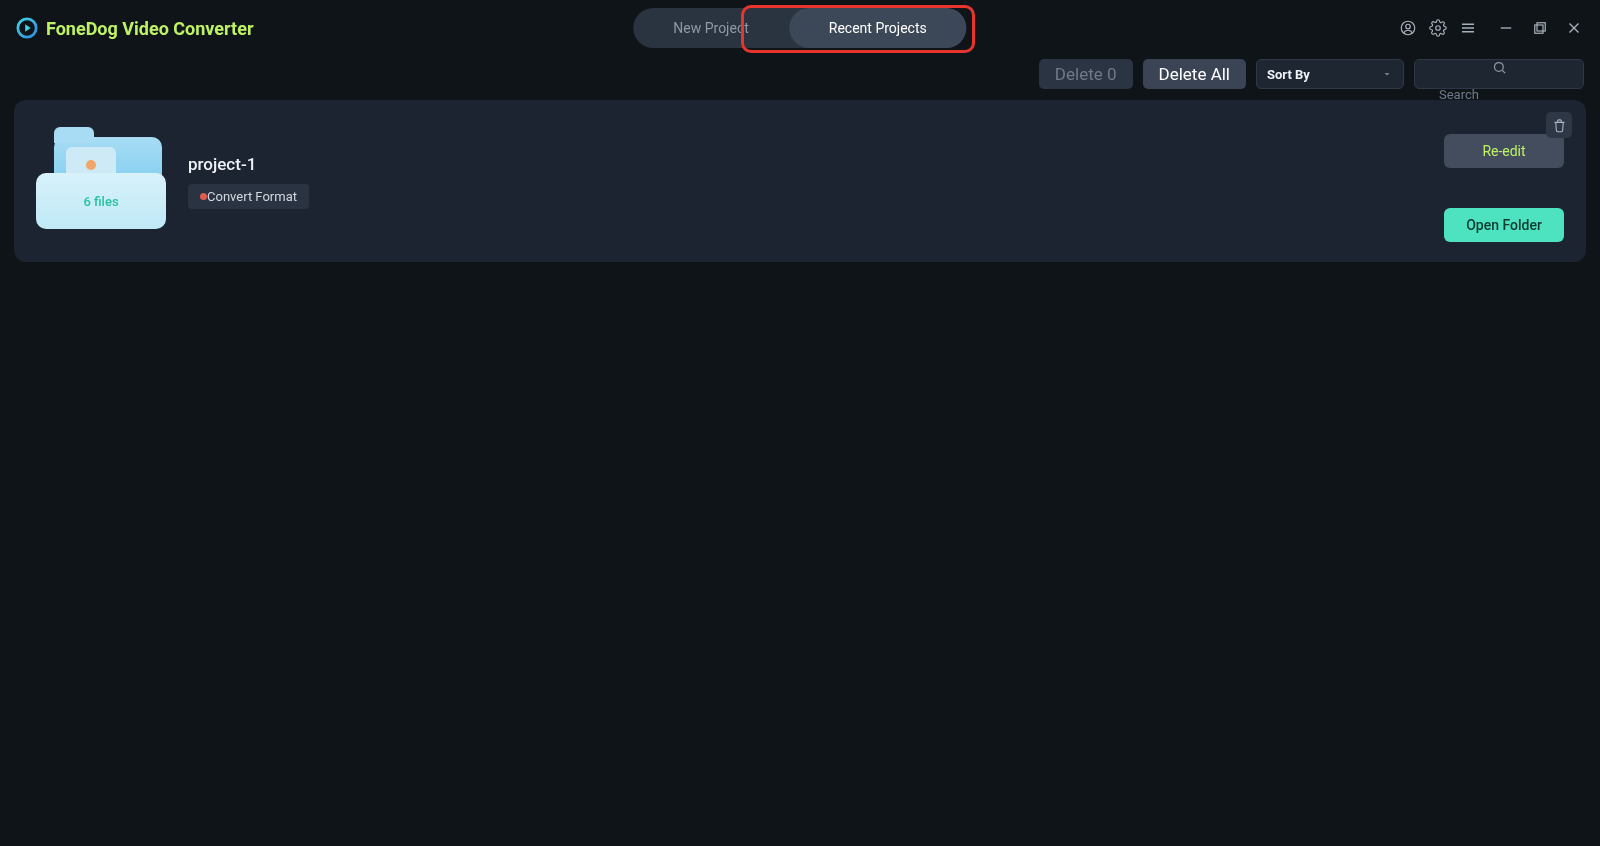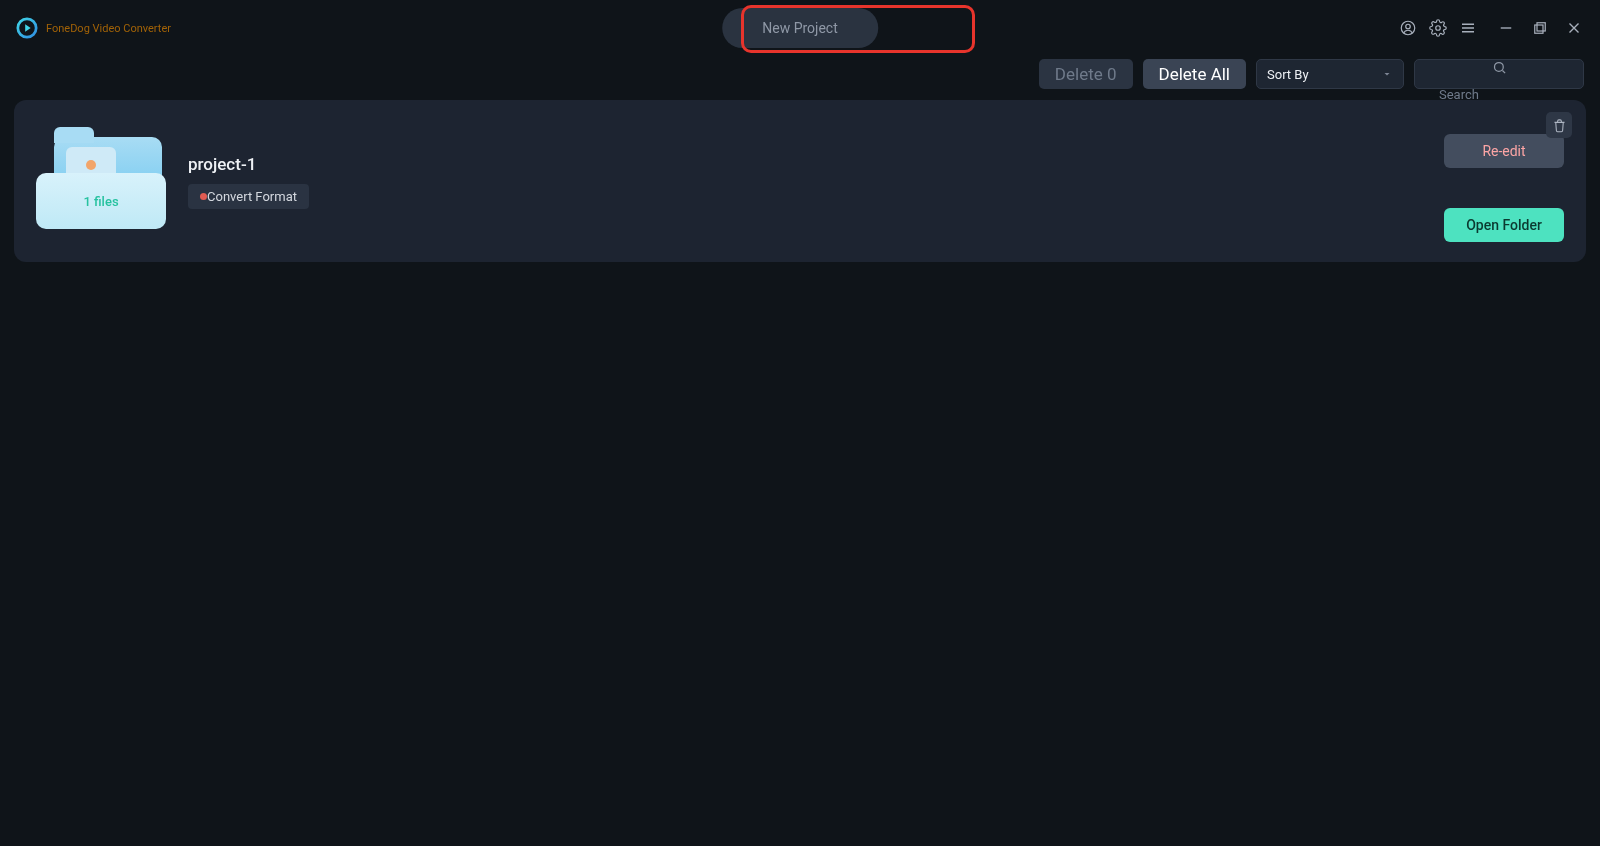--- a/index.html
+++ b/index.html
@@ -4,21 +4,21 @@
 <style>
 * { margin: 0; padding: 0; box-sizing: border-box; font-family: -apple-system, BlinkMacSystemFont, "Segoe UI", Roboto, sans-serif; }
 body { background: #0f1419; color: #c5c8ce; width: 1600px; height: 846px; overflow: hidden; border-radius: 10px; }
 
 
 .titlebar {
   display: flex; align-items: center; height: 56px; padding: 0 16px; position: relative;
 }
 .app-logo { display: flex; align-items: center; gap: 8px; }
 .app-logo-icon { width: 22px; height: 22px; }
-.app-title { color: #a16207; font-size: 11px; font-weight: 400; }
+.app-title { color: #bef264; font-size: 18px; font-weight: 700; }
 
 .tab-group {
   position: absolute; left: 50%; transform: translateX(-50%);
   display: flex; background: #2a3340; border-radius: 22px; height: 40px; align-items: center;
 }
 .tab {
   padding: 12px 40px; height: 40px; display: flex; align-items: center; justify-content: center;
   font-size: 14px; color: #8f98a6; border-radius: 22px; cursor: pointer; white-space: nowrap;
 }
 .tab.active { background: #3c4758; color: #fff; }
@@ -36,20 +36,21 @@
 }
 .btn {
   height: 30px; padding: 0 16px; background: #3a4454; color: #fff; border: none; border-radius: 5px;
   font-size: 17px; cursor: pointer; display: inline-flex; align-items: center; justify-content: center;
 }
 .btn.muted { background: #2b3442; color: #6f7a8a; }
 .sort-by {
   height: 30px; background: #1e2632; border: 1px solid #2f3846; border-radius: 5px;
   display: flex; align-items: center; padding: 0 10px; gap: 60px; cursor: pointer; min-width: 148px;
   justify-content: space-between;
+  font-weight: bold;
 }
 .sort-by-label { font-size: 13px; color: #eef1f5; }
 .sort-by .chev { color: #7d8594; }
 .search-wrap {
   height: 30px; background: #1e2632; border: 1px solid #2f3846; border-radius: 5px;
   display: flex; align-items: center; padding: 0 10px; gap: 8px; min-width: 170px; flex-direction: column;
 }
 .search-wrap input { background: transparent; border: none; outline: none; color: #c5c8ce; font-size: 13px; width: 120px; }
 .search-wrap input::placeholder { color: #6f7a8a; }
 .search-icon { color: #8f98a6; }
@@ -91,21 +92,21 @@
   padding: 5px 12px; font-size: 13px; color: #d4d8df; width: fit-content;
 }
 .badge .dot { width: 7px; height: 7px; border-radius: 50%; background: #e05b52; }
 .timestamp { color: #7d8797; font-size: 13px; }
 
 .card-actions { display: flex; flex-direction: column; gap: 12px; align-items: flex-end; margin-top: 14px; }
 .action-btn {
   width: 120px; height: 34px; border-radius: 6px; border: none; cursor: pointer;
   font-size: 14px; display: inline-flex; align-items: center; justify-content: center;
 }
-.action-btn.reedit { background: #434d5e; color: #fca5a5; }
+.action-btn.reedit { background: #434d5e; color: #bef264; }
 .action-btn.openfolder { background: #4de2c0; color: #0b3a30; font-weight: 500; margin-top: 28px; }
 
 .trash-btn {
   position: absolute; top: 12px; right: 14px; width: 26px; height: 26px; border-radius: 5px;
   background: #2e3746; display: flex; align-items: center; justify-content: center; cursor: pointer;
   color: #aeb6c3;
 }
 .trash-btn svg { width: 15px; height: 15px; }
 </style>
 </head>
@@ -123,20 +124,21 @@
           </defs>
           <circle cx="12" cy="12" r="10" fill="none" stroke="url(#g1)" stroke-width="3"></circle>
           <path d="M10 8 L16 12 L10 16 Z" fill="#40d5e6"></path>
         </svg>
     </span>
     <span class="app-title">FoneDog Video Converter</span>
   </div>
 
   <div class="tab-group">
     <div class="tab">New Project</div>
+    <div class="tab active">Recent Projects</div>
   </div>
   <div class="highlight-box" style="top:5px; left:741px; width:234px; height:48px;"></div>
 
   <div class="titlebar-right">
     <span class="tb-icon">
       <svg viewBox="0 0 24 24" fill="none" stroke="currentColor" stroke-width="1.6">
           <circle cx="12" cy="12" r="9"></circle>
           <circle cx="12" cy="10" r="3"></circle>
           <path d="M6 19c1.2-2.5 3.6-4 6-4s4.8 1.5 6 4"></path>
         </svg>
@@ -207,21 +209,21 @@
     <div class="folder-thumb">
       <div class="folder-back"></div>
       <div class="folder-inner"></div>
       <div class="folder-figure">
         <svg viewBox="0 0 24 24">
             <circle cx="12" cy="8" r="4" fill="#f2a56a"></circle>
             <path d="M6 22c0-4 2.7-7 6-7s6 3 6 7" fill="#f06a6a"></path>
           </svg>
       </div>
       <div class="folder-front">
-        <span class="folder-front-label">1 files</span>
+        <span class="folder-front-label">6 files</span>
       </div>
     </div>
 
     <div class="project-meta">
       <div class="project-title">project-1</div>
       <div class="badge">
         <span class="dot"></span>
         <span>Convert Format</span>
       </div>
     </div>

